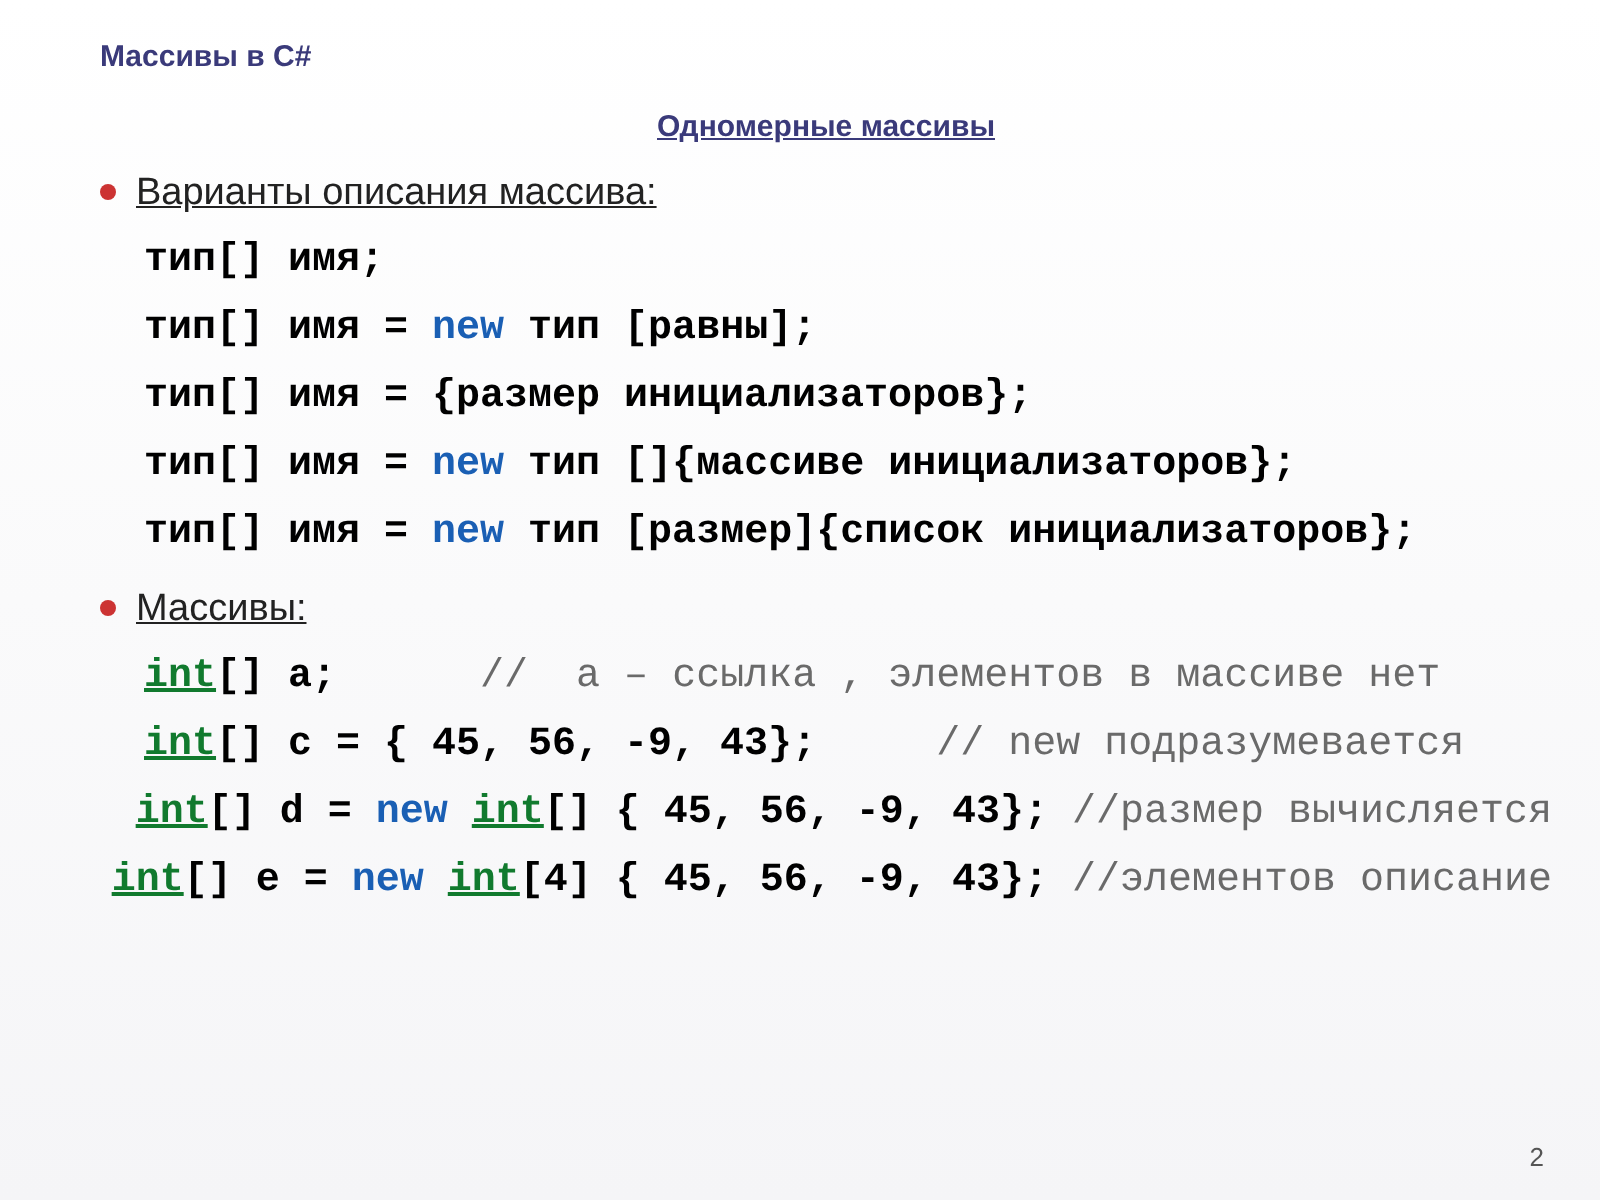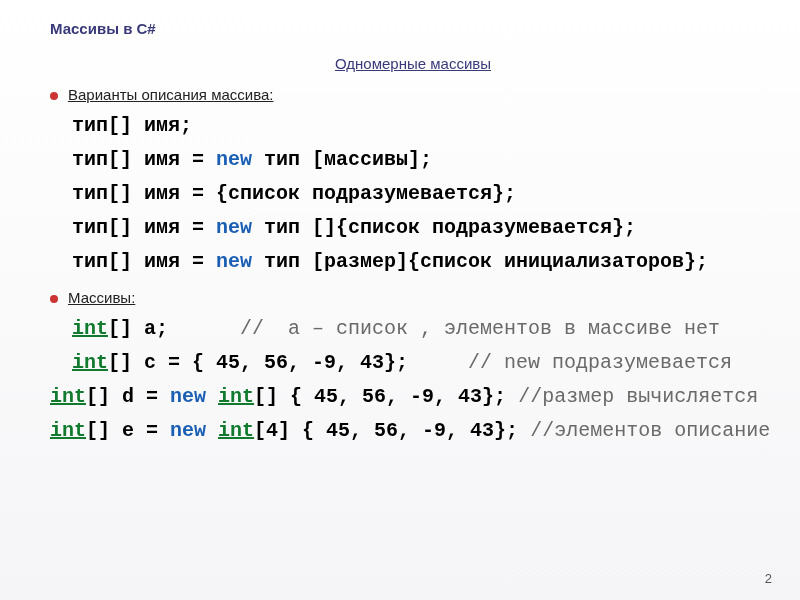--- a/index.html
+++ b/index.html
@@ -21,41 +21,41 @@
   }
   .slide-title {
     font-size: 15px;
     font-weight: bold;
     color: #3a3a7a;
     margin-bottom: 18px;
   }
   .section-title {
     text-align: center;
     font-size: 15px;
-    font-weight: normal;
+    font-weight: bold;
     color: #3a3a7a;
     text-decoration: underline;
     margin-bottom: 14px;
   }
   .bullet-line {
     display: flex;
     align-items: flex-start;
     margin-bottom: 6px;
   }
   .red-bullet {
     width: 8px;
     height: 8px;
     background: #cc3333;
     border-radius: 50%;
     margin-top: 6px;
     margin-right: 10px;
     flex-shrink: 0;
   }
   .bullet-text {
-    font-size: 15px;
+    font-size: 19px;
     text-decoration: underline;
     color: #222;
   }
   .code-block {
     font-family: 'Courier New', monospace;
     font-size: 20px;
     font-weight: bold;
     line-height: 1.7;
     margin-left: 22px;
     margin-bottom: 10px;
@@ -67,51 +67,51 @@
   .kw-int { color: #117a2e; text-decoration: underline; }
   .kw-int-nou { color: #117a2e; }
   .comment { color: #6a6a6a; font-weight: normal; }
   .page-num {
     position: absolute;
     bottom: 14px;
     right: 28px;
     font-size: 13px;
     color: #555;
   }
-  .indent { margin-left: -22px; }
+  .indent { margin-left: -22px; text-align: right; }
 </style>
 </head>
 <body>
 
 <div class="slide">
 
   <div class="slide-title">Массивы в C#</div>
 
   <div class="section-title">Одномерные массивы</div>
 
   <div class="bullet-line">
     <div class="red-bullet"></div>
     <div class="bullet-text">Варианты описания массива:</div>
   </div>
 
   <div class="code-block">
     <div class="code-line"><span>тип[] имя;</span></div>
-    <div class="code-line"><span>тип[] имя = </span><span class="kw-new">new</span><span> тип [массивы];</span></div>
-    <div class="code-line"><span>тип[] имя = {список подразумевается};</span></div>
-    <div class="code-line"><span>тип[] имя = </span><span class="kw-new">new</span><span> тип []{список подразумевается};</span></div>
+    <div class="code-line"><span>тип[] имя = </span><span class="kw-new">new</span><span> тип [равны];</span></div>
+    <div class="code-line"><span>тип[] имя = {размер инициализаторов};</span></div>
+    <div class="code-line"><span>тип[] имя = </span><span class="kw-new">new</span><span> тип []{массиве инициализаторов};</span></div>
     <div class="code-line"><span>тип[] имя = </span><span class="kw-new">new</span><span> тип [размер]{список инициализаторов};</span></div>
   </div>
 
   <div class="bullet-line">
     <div class="red-bullet"></div>
     <div class="bullet-text">Массивы:</div>
   </div>
 
   <div class="code-block">
-    <div class="code-line"><span class="kw-int">int</span><span>[] a;      </span><span class="comment">//  a – список , элементов в массиве нет</span></div>
+    <div class="code-line"><span class="kw-int">int</span><span>[] a;      </span><span class="comment">//  a – ссылка , элементов в массиве нет</span></div>
     <div class="code-line"><span class="kw-int">int</span><span>[] c = { 45, 56, -9, 43};     </span><span class="comment">// new подразумевается</span></div>
     <div class="code-line indent"><span class="kw-int">int</span><span>[] d = </span><span class="kw-new">new</span><span> </span><span class="kw-int">int</span><span>[] { 45, 56, -9, 43}; </span><span class="comment">//размер вычисляется</span></div>
     <div class="code-line indent"><span class="kw-int">int</span><span>[] e = </span><span class="kw-new">new</span><span> </span><span class="kw-int">int</span><span>[4] { 45, 56, -9, 43}; </span><span class="comment">//элементов описание</span></div>
   </div>
 
   <div class="page-num">2</div>
 
 </div>
 
 </body></html>

